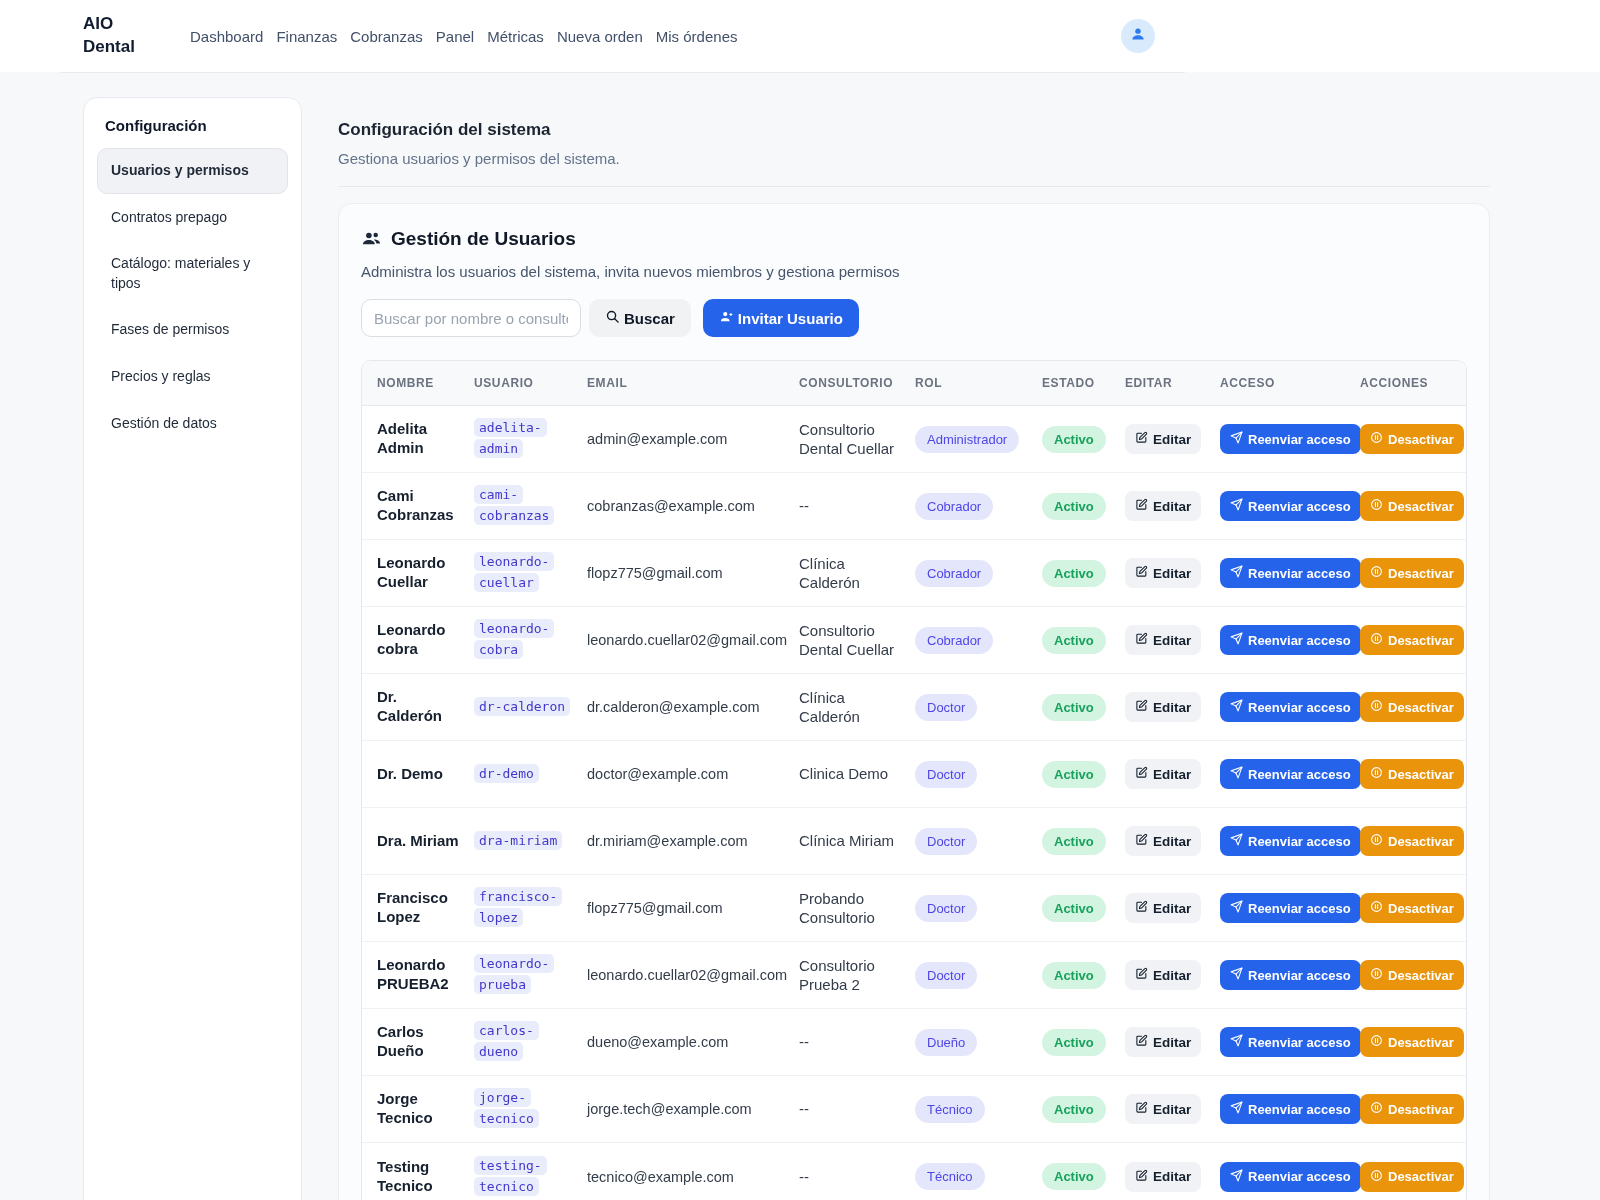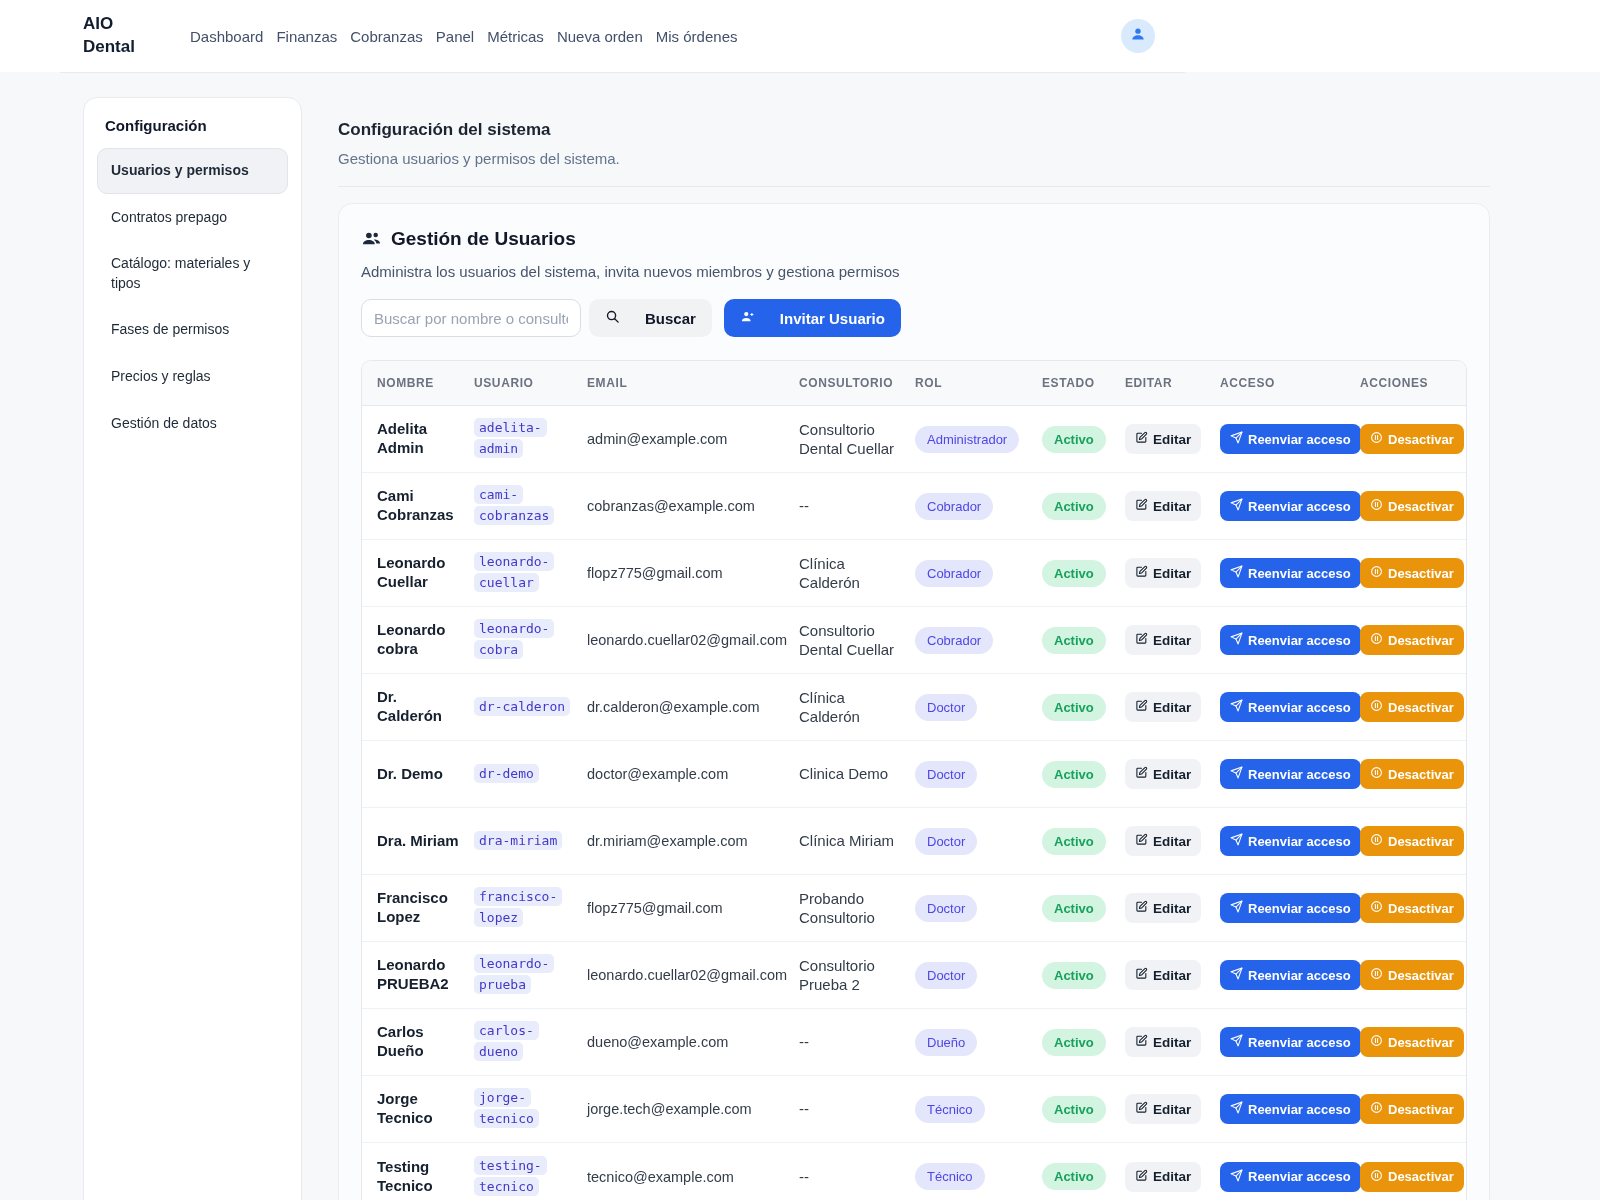--- a/index.html
+++ b/index.html
@@ -34,21 +34,21 @@
   
   .card { margin-top:16px; background:#fbfcfe; border:1px solid #e9edf2; border-radius:14px; padding:24px 22px; height:1010px; }
   .card-title-row { display:flex; align-items:flex-start; gap:9px; }
   .card-title-row svg { width:21px; height:21px; fill:#1e293b; }
   .card-title { font-size:19px; font-weight:700; color:#111827; }
   .card-sub { font-size:15px; color:#47556b; margin-top:10px; }
 
   .controls { display:flex; align-items:center; margin-top:19px; }
   .search-input { width:220px; height:38px; border:1px solid #d9dee5; border-radius:10px; padding:0 12px; font-size:15px; font-family:"Liberation Sans",sans-serif; color:#16202e; background:#fff; outline:none; }
   .search-input::placeholder { color:#9aa3b2; }
-  .btn { display:inline-flex; align-items:center; gap:25px; border:none; border-radius:10px; height:38px; padding:0 16px; font-size:15px; font-weight:600; font-family:"Liberation Sans",sans-serif; cursor:pointer; white-space:nowrap; }
+  .btn { display:inline-flex; align-items:center; gap:4px; border:none; border-radius:10px; height:38px; padding:0 16px; font-size:15px; font-weight:600; font-family:"Liberation Sans",sans-serif; cursor:pointer; white-space:nowrap; }
   .btn-light { background:#f1f2f4; color:#111827; margin-left:8px; }
   .btn-primary { background:#2563eb; color:#fff; margin-left:12px; }
   .btn svg { width:15px; height:15px; }
 
   
   .table { margin-top:23px; border:1px solid #e5e9ef; border-radius:10px; background:#fff; overflow:hidden; }
   .tr { display:grid; grid-template-columns:97px 113px 212px 116px 127px 83px 95px 140px 1fr; align-items:center; padding-left:15px; }
   .thead { background:#f8f9fb; border-bottom:1px solid #e5e9ef; }
   .th { font-size:12px; font-weight:700; letter-spacing:.6px; color:#6b7280; padding:15px 6px 15px 0; }
   .row { border-bottom:1px solid #eef1f5; min-height:67px; background:#fff; }

